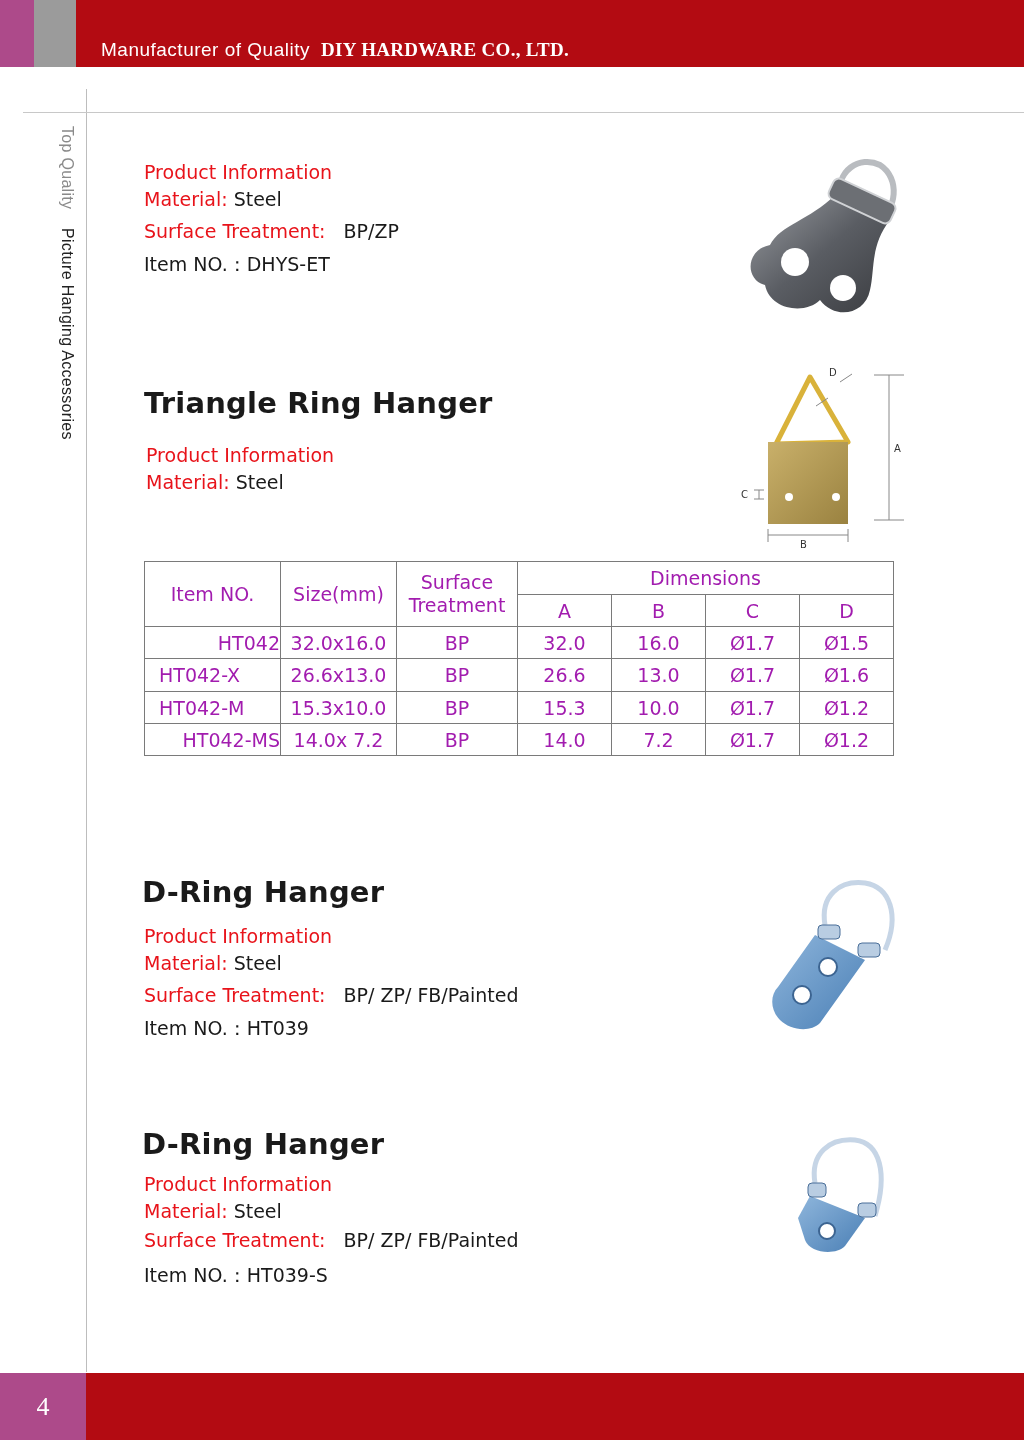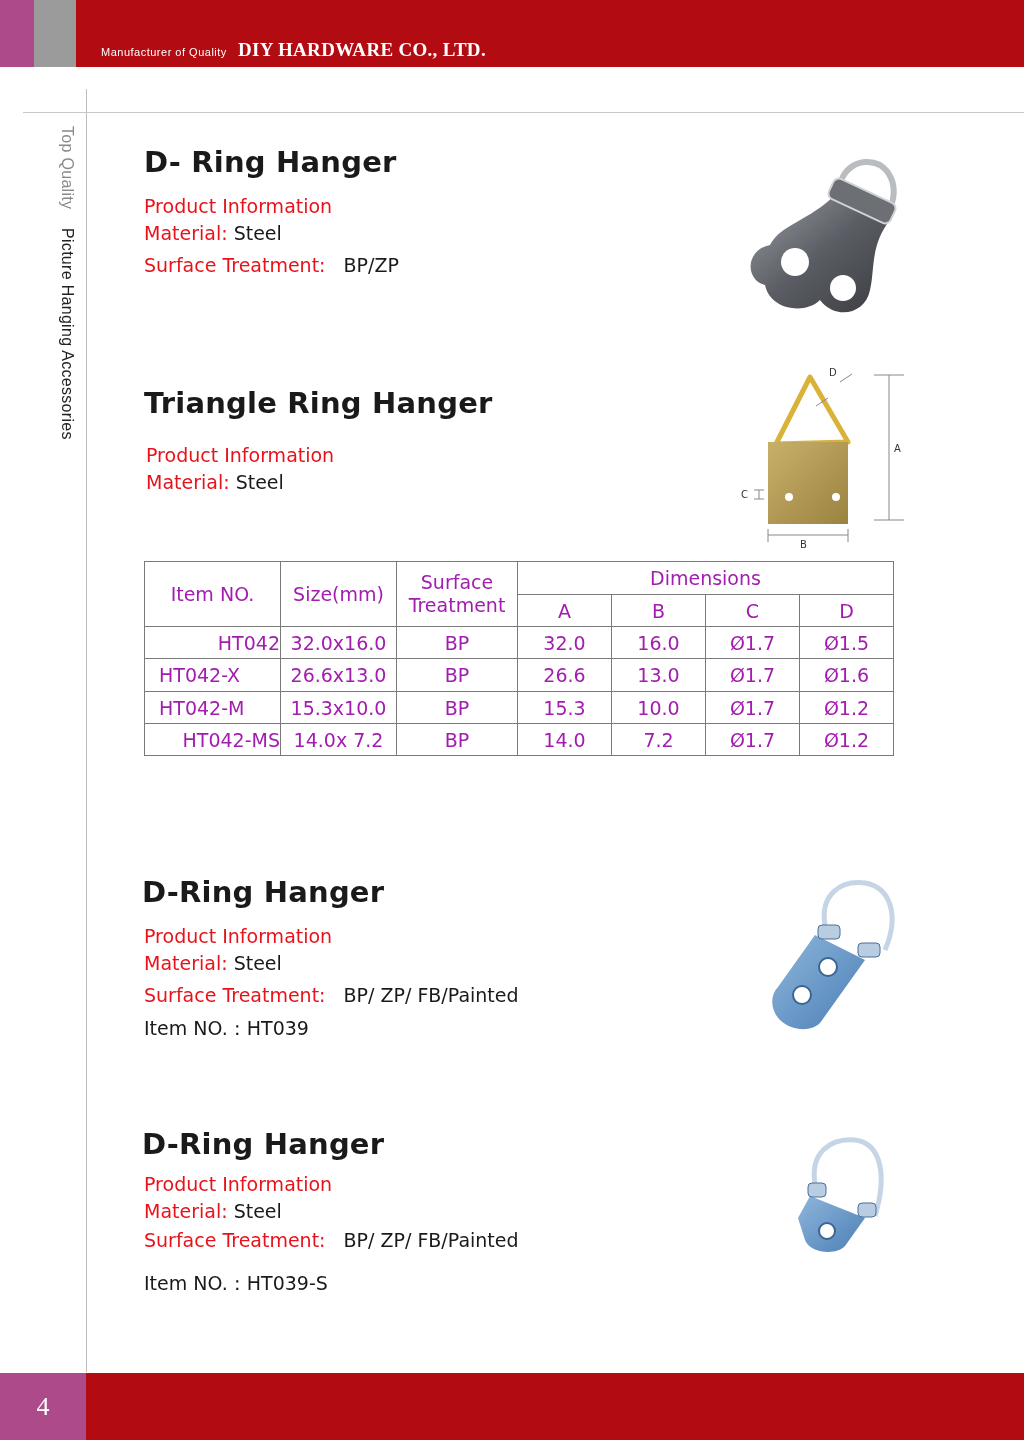--- a/index.html
+++ b/index.html
@@ -2,21 +2,21 @@
 <html><head>
 <meta charset="utf-8">
 <style>
   html, body { margin:0; padding:0; }
   body { width:1024px; height:1440px; position:relative; background:#ffffff; overflow:hidden;
          font-family:"DejaVu Sans", sans-serif; color:#1a1a1a; }
   .top-bar { position:absolute; left:0; top:0; width:1024px; height:67px; background:#b30b12; }
   .top-pink { position:absolute; left:0; top:0; width:34px; height:67px; background:#ad4a8a; }
   .top-gray { position:absolute; left:34px; top:0; width:42px; height:67px; background:#9b9b9b; }
   .header-text { position:absolute; left:101px; top:39px; color:#fff; white-space:nowrap; }
-  .header-sub { font-family:"Liberation Sans", sans-serif; font-size:11px; letter-spacing:0.5px; }
+  .header-sub { font-family:"Liberation Sans", sans-serif; font-size:19px; letter-spacing:0.5px; }
   .header-company { font-family:"Liberation Serif", serif; font-weight:bold; font-size:19px; margin-left:6px; letter-spacing:0.3px; }
   .vline { position:absolute; left:86px; top:89px; width:1px; height:1283px; background:#bdbdbd; }
   .hline { position:absolute; left:23px; top:112px; width:1001px; height:1px; background:#c8c8c8; }
   .vert-text { position:absolute; left:58px; top:126px; writing-mode:vertical-rl; font-family:"Liberation Sans", sans-serif;
                font-size:16px; white-space:nowrap; letter-spacing:0.3px; }
   .vert-text .tq { color:#8a8a8a; }
   .vert-text .pha { color:#222; margin-top:14px; }
   .section { position:absolute; left:144px; }
   .title { font-size:29px; font-weight:bold; color:#1a1a1a; white-space:nowrap; letter-spacing:0.2px; }
   .info-line { font-size:19px; white-space:nowrap; }
@@ -43,29 +43,31 @@
 
 <div class="vline"></div>
 <div class="hline"></div>
 
 <div class="vert-text">
   <span class="tq">Top Quality</span>
   <span class="pha">Picture Hanging Accessories</span>
 </div>
 
 <div class="section" style="top:145px;">
-  <div class="title">D- Ring Hanger</div>
   <div class="info-line red" style="margin-top:16px;">Product Information</div>
   <div class="info-line" style="margin-top:5px;">
     <span class="red">Material:</span>
     <span class="blk">Steel</span>
   </div>
   <div class="info-line" style="margin-top:10px;">
     <span class="red">Surface Treatment:</span>
     <span class="blk" style="margin-left:12px;">BP/ZP</span>
+  </div>
+  <div class="info-line blk" style="margin-top:10px;">
+    <span>Item NO.：</span><span>DHYS-ET</span>
   </div>
 </div>
 <svg class="prod-img" style="left:740px;top:150px;" width="160" height="175" viewBox="0 0 160 175">
   <defs>
     <linearGradient id="nickel" x1="0" y1="0" x2="1" y2="1">
       <stop offset="0" stop-color="#9a9da2"></stop>
         <stop offset="0.5" stop-color="#5a5d63"></stop>
         <stop offset="1" stop-color="#3a3c40"></stop>
     </linearGradient>
   </defs>
@@ -202,21 +204,21 @@
   <div class="title">D-Ring Hanger</div>
   <div class="info-line red" style="margin-top:12px;margin-left:2px;">Product Information</div>
   <div class="info-line" style="margin-top:5px;margin-left:2px;">
     <span class="red">Material:</span>
     <span class="blk">Steel</span>
   </div>
   <div class="info-line" style="margin-top:7px;margin-left:2px;">
     <span class="red">Surface Treatment:</span>
     <span class="blk" style="margin-left:12px;">BP/ ZP/ FB/Painted</span>
   </div>
-  <div class="info-line blk" style="margin-top:20px;margin-left:2px;">
+  <div class="info-line blk" style="margin-top:12px;margin-left:2px;">
     <span>Item NO.：</span><span>HT039-S</span>
   </div>
 </div>
 <svg class="prod-img" style="left:770px;top:1128px;" width="130" height="130" viewBox="0 0 130 130">
   <defs>
     <linearGradient id="zinc2" x1="0" y1="0" x2="1" y2="1">
       <stop offset="0" stop-color="#8fb6dc"></stop>
         <stop offset="1" stop-color="#4a7fb5"></stop>
     </linearGradient>
   </defs>

